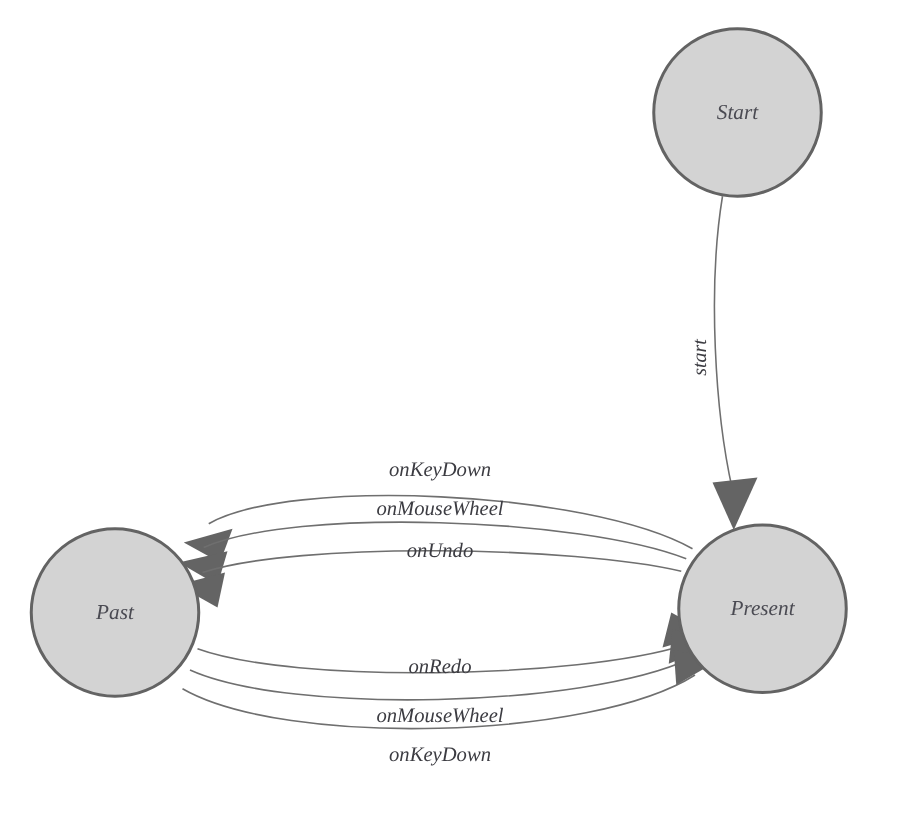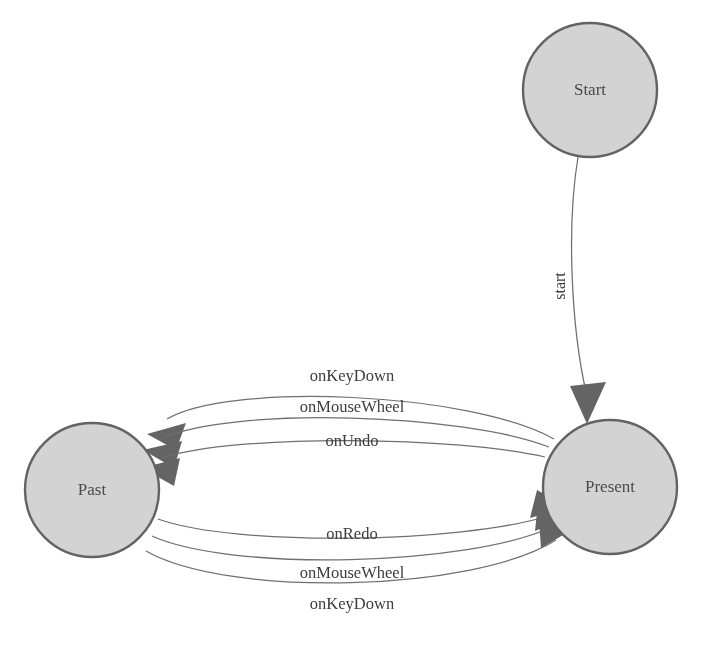--- a/index.html
+++ b/index.html
@@ -11,20 +11,21 @@
     width: 721px;
     height: 670px;
     font-family: "Liberation Serif", "DejaVu Serif", serif;
     overflow: hidden;
   }
   #diagram-root {
     position: relative;
     width: 721px;
     height: 670px;
     background: #ffffff;
+    font-style: italic;
   }
   svg#graph {
     display: block;
     width: 721px;
     height: 670px;
   }
   .node-circle {
     fill: #d3d3d3;
     stroke: #636363;
     stroke-width: 2.4;

